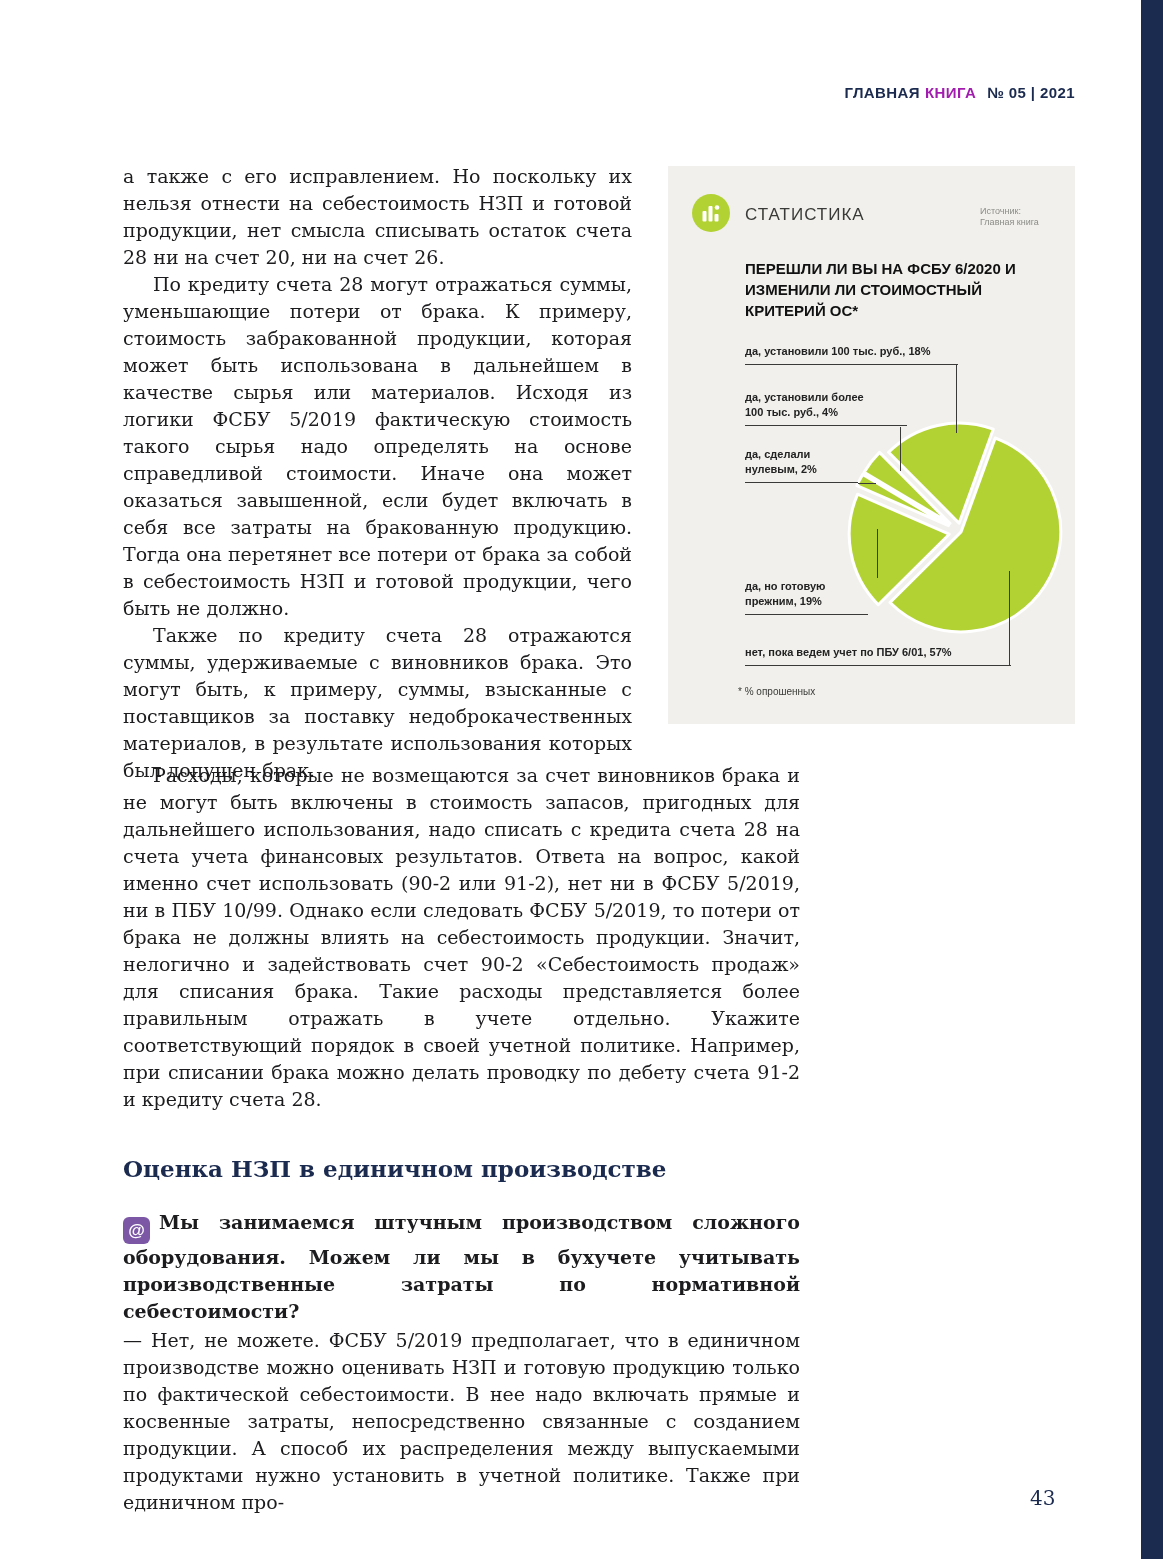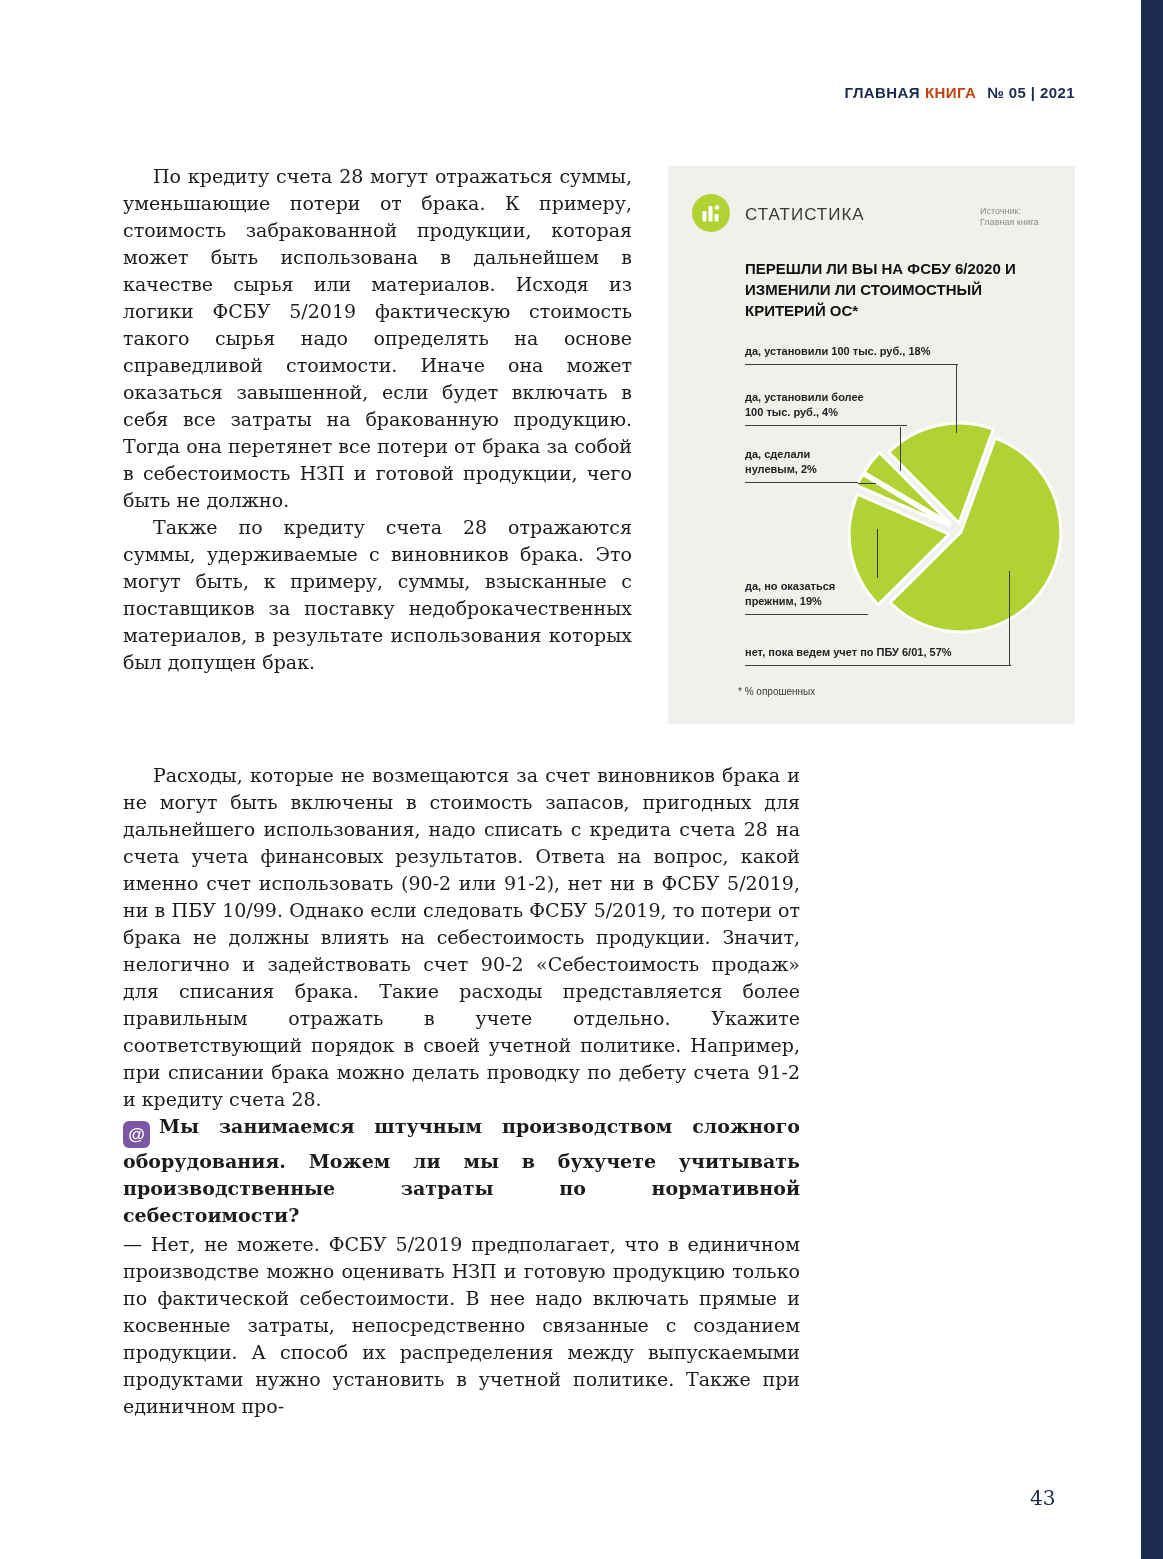--- a/index.html
+++ b/index.html
@@ -22,21 +22,21 @@
   .header {
     position: absolute;
     top: 84px; right: 88px;
     font-family: "Liberation Sans", sans-serif;
     font-weight: bold;
     font-size: 15px;
     letter-spacing: 0.4px;
     white-space: nowrap;
   }
   .brand-navy { color: #1b2a4f; }
-  .brand-purple { color: #c2410c; margin: 0 5px; }
+  .brand-purple { color: #a21caf; margin: 0 5px; }
   .issue { color: #1b2a4f; margin-left: 6px; }
 
   .text-col {
     position: absolute;
     left: 123px; top: 163px;
     width: 509px;
     font-size: 19px;
     line-height: 27px;
     text-align: justify;
   }
@@ -149,20 +149,21 @@
 
 <div class="page">
 
   <div class="edge-strip"></div>
 
   <div class="header">
     <span class="brand-navy">ГЛАВНАЯ</span><span class="brand-purple">КНИГА</span><span class="issue">№ 05 | 2021</span>
   </div>
 
   <div class="text-col">
+    <p>а также с его исправлением. Но поскольку их нельзя отнести на себестоимость НЗП и готовой продукции, нет смысла списывать остаток счета 28 ни на счет 20, ни на счет 26.</p>
     <p class="indent">По кредиту счета 28 могут отражаться суммы, уменьшающие потери от брака. К примеру, стоимость забракованной продукции, которая может быть использована в дальнейшем в качестве сырья или материалов. Исходя из логики ФСБУ 5/2019 фактическую стоимость такого сырья надо определять на основе справедливой стоимости. Иначе она может оказаться завышенной, если будет включать в себя все затраты на бракованную продукцию. Тогда она перетянет все потери от брака за собой в себестоимость НЗП и готовой продукции, чего быть не должно.</p>
     <p class="indent">Также по кредиту счета 28 отражаются суммы, удерживаемые с виновников брака. Это могут быть, к примеру, суммы, взысканные с поставщиков за поставку недоброкачественных материалов, в результате использования которых был допущен брак.</p>
   </div>
 
   <aside class="stats-box">
     <span class="sb-icon">
       <svg viewBox="0 0 38 38" width="38" height="38">
         <circle cx="19" cy="19" r="19" fill="#b2d234"></circle>
         <rect x="10.5" y="17" width="4" height="10.5" rx="1" fill="#ffffff"></rect>
         <rect x="16.5" y="12" width="4" height="15.5" rx="1" fill="#ffffff"></rect>
@@ -200,32 +201,33 @@
     </div>
     <div class="slice-label sl1">
       <span>да, установили более</span>
       <span>100 тыс. руб., 4%</span>
     </div>
     <div class="slice-label sl2">
       <span>да, сделали</span>
       <span>нулевым, 2%</span>
     </div>
     <div class="slice-label sl3">
-      <span>да, но оказаться</span>
+      <span>да, но готовую</span>
       <span>прежним, 19%</span>
     </div>
     <div class="slice-label sl4">
       <span>нет, пока ведем учет по ПБУ 6/01, 57%</span>
       <span></span>
     </div>
 
     <div class="sb-footnote">* % опрошенных</div>
   </aside>
 
   <div class="text-full">
     <p class="indent">Расходы, которые не возмещаются за счет виновников брака и не могут быть включены в стоимость запасов, пригодных для дальнейшего использования, надо списать с кредита счета 28 на счета учета финансовых результатов. Ответа на вопрос, какой именно счет использовать (90-2 или 91-2), нет ни в ФСБУ 5/2019, ни в ПБУ 10/99. Однако если следовать ФСБУ 5/2019, то потери от брака не должны влиять на себестоимость продукции. Значит, нелогично и задействовать счет 90-2 «Себестоимость продаж» для списания брака. Такие расходы представляется более правильным отражать в учете отдельно. Укажите соответствующий порядок в своей учетной политике. Например, при списании брака можно делать проводку по дебету счета 91-2 и кредиту счета 28.</p>
+    <h2 class="section-heading">Оценка НЗП в единичном производстве</h2>
     <p class="question"><span class="at-icon">@</span><span>Мы занимаемся штучным производством сложного оборудования. Можем ли мы в бухучете учитывать производственные затраты по нормативной себестоимости?</span></p>
     <p class="answer">— Нет, не можете. ФСБУ 5/2019 предполагает, что в единичном производстве можно оценивать НЗП и готовую продукцию только по фактической себестоимости. В нее надо включать прямые и косвенные затраты, непосредственно связанные с созданием продукции. А способ их распределения между выпускаемыми продуктами нужно установить в учетной политике. Также при единичном про-</p>
   </div>
 
   <div class="page-number">43</div>
 
 </div>
 
 </body></html>

